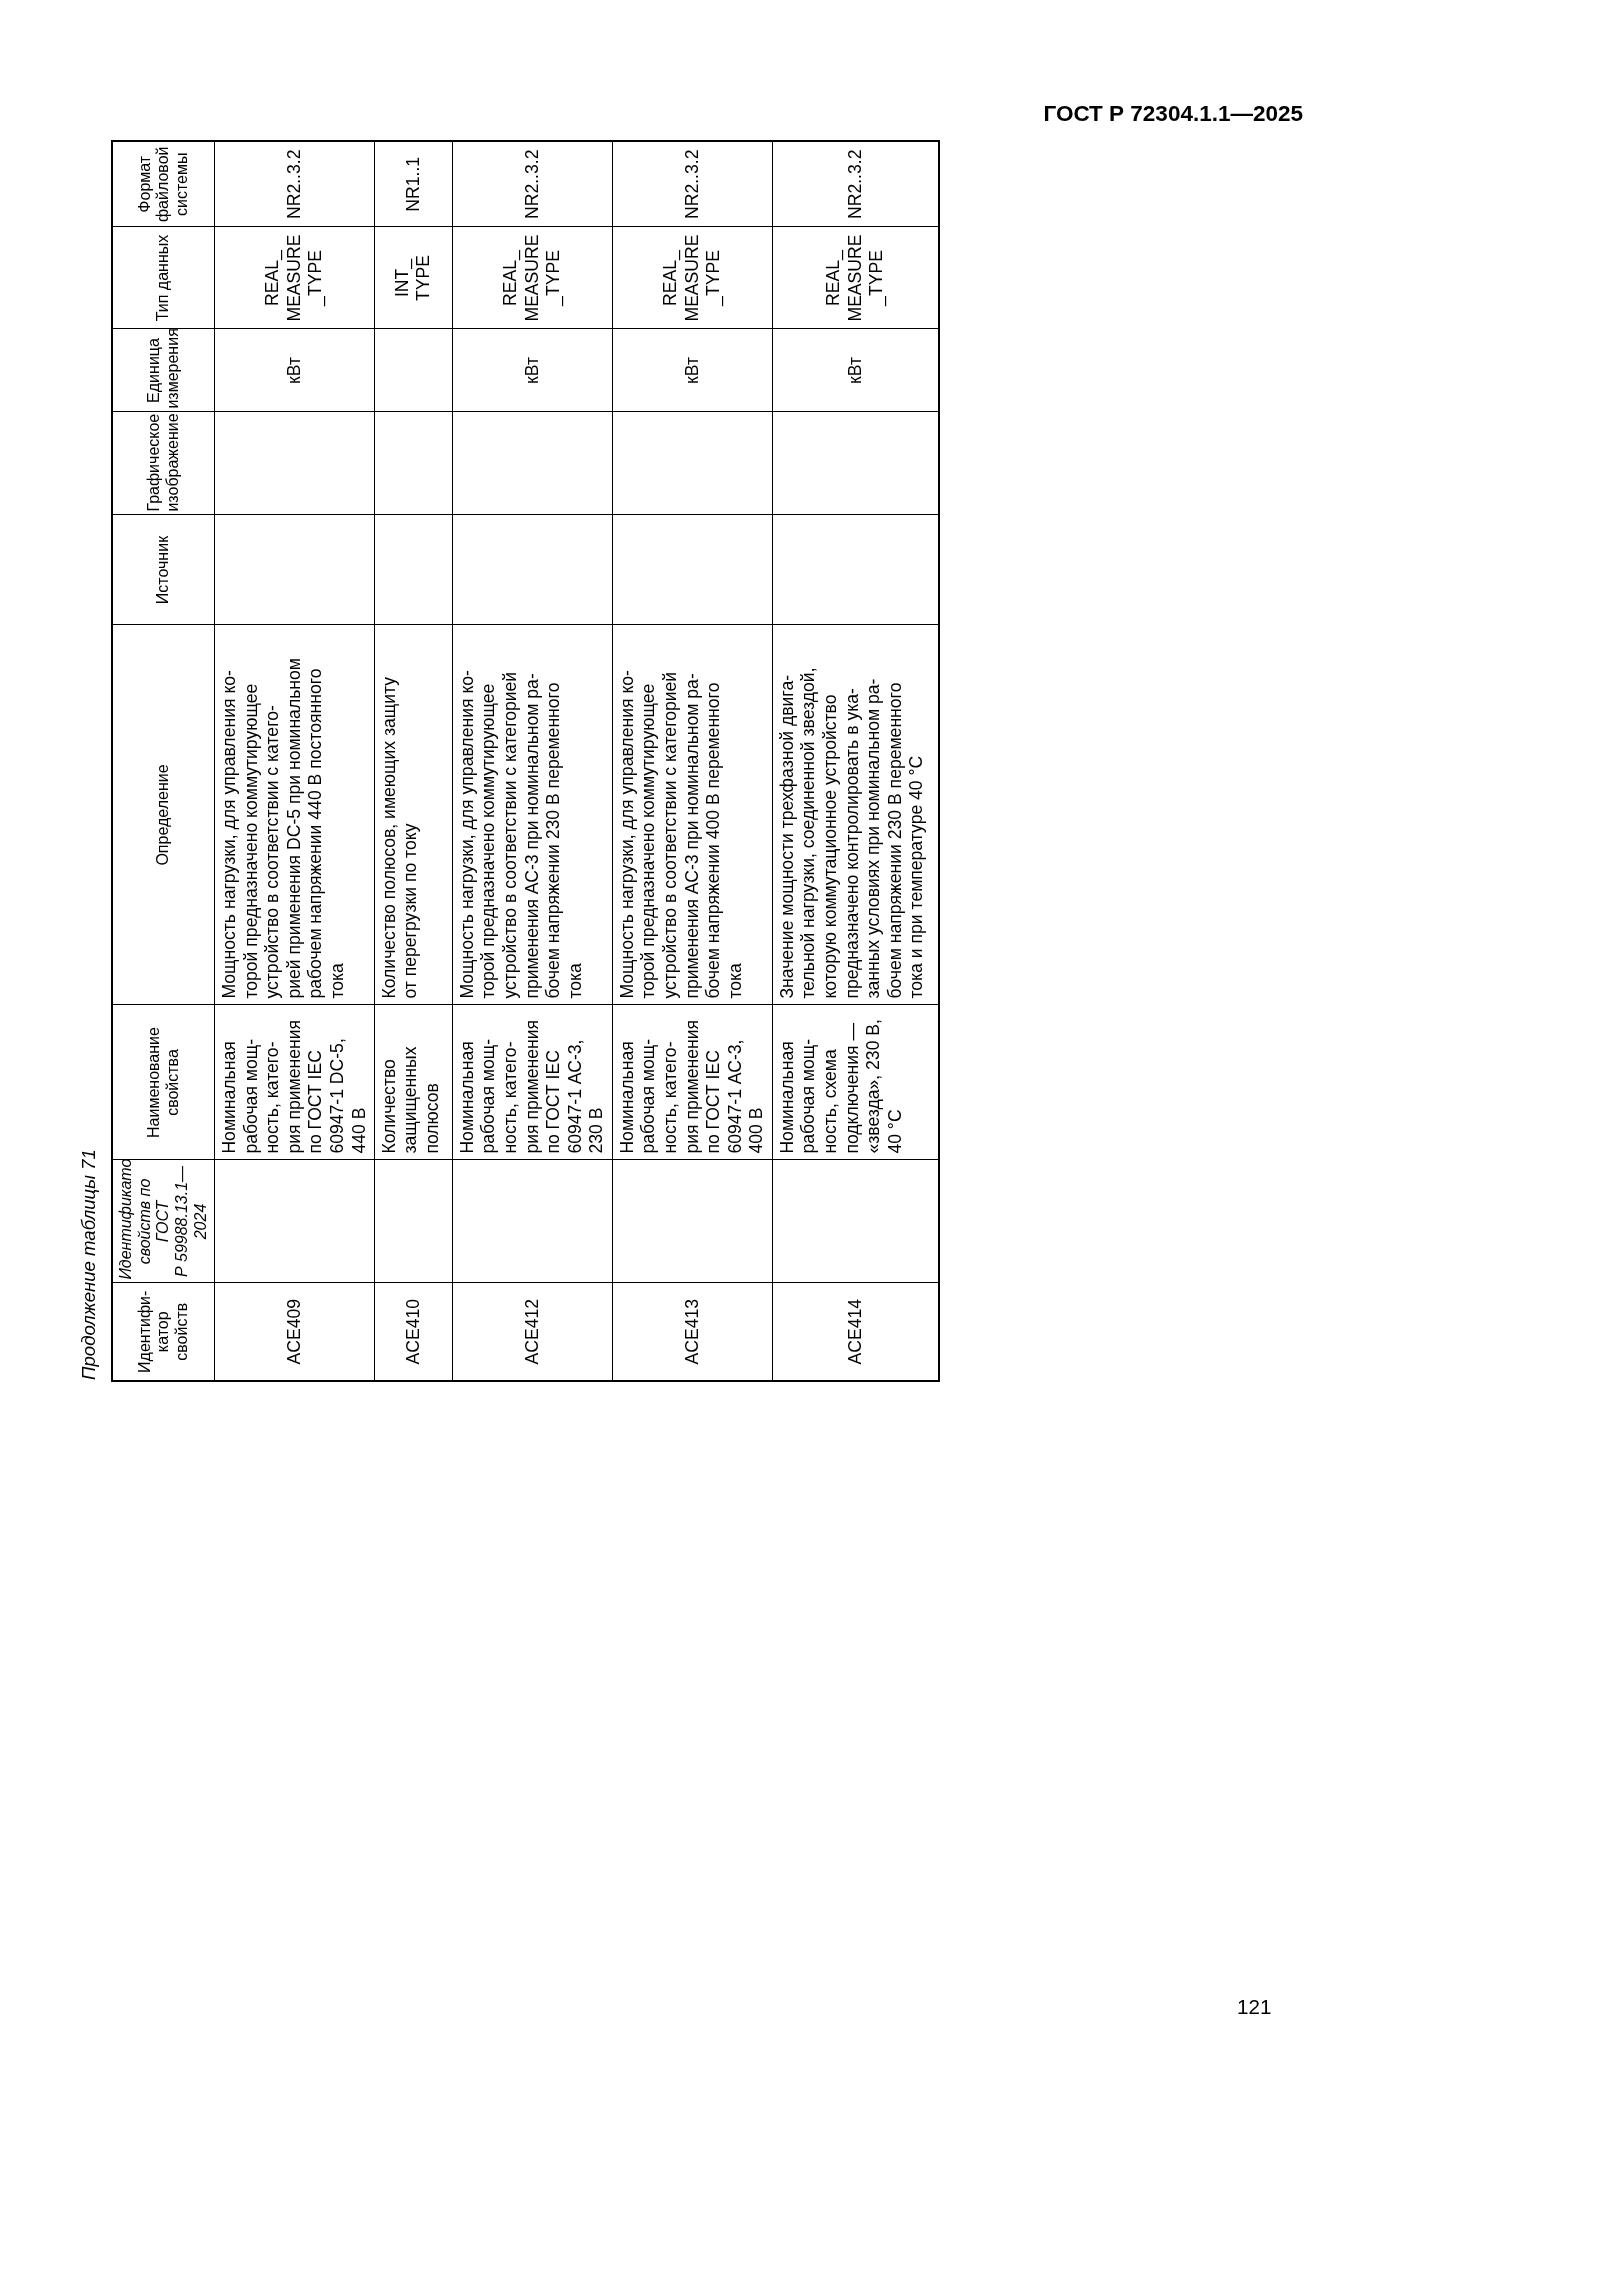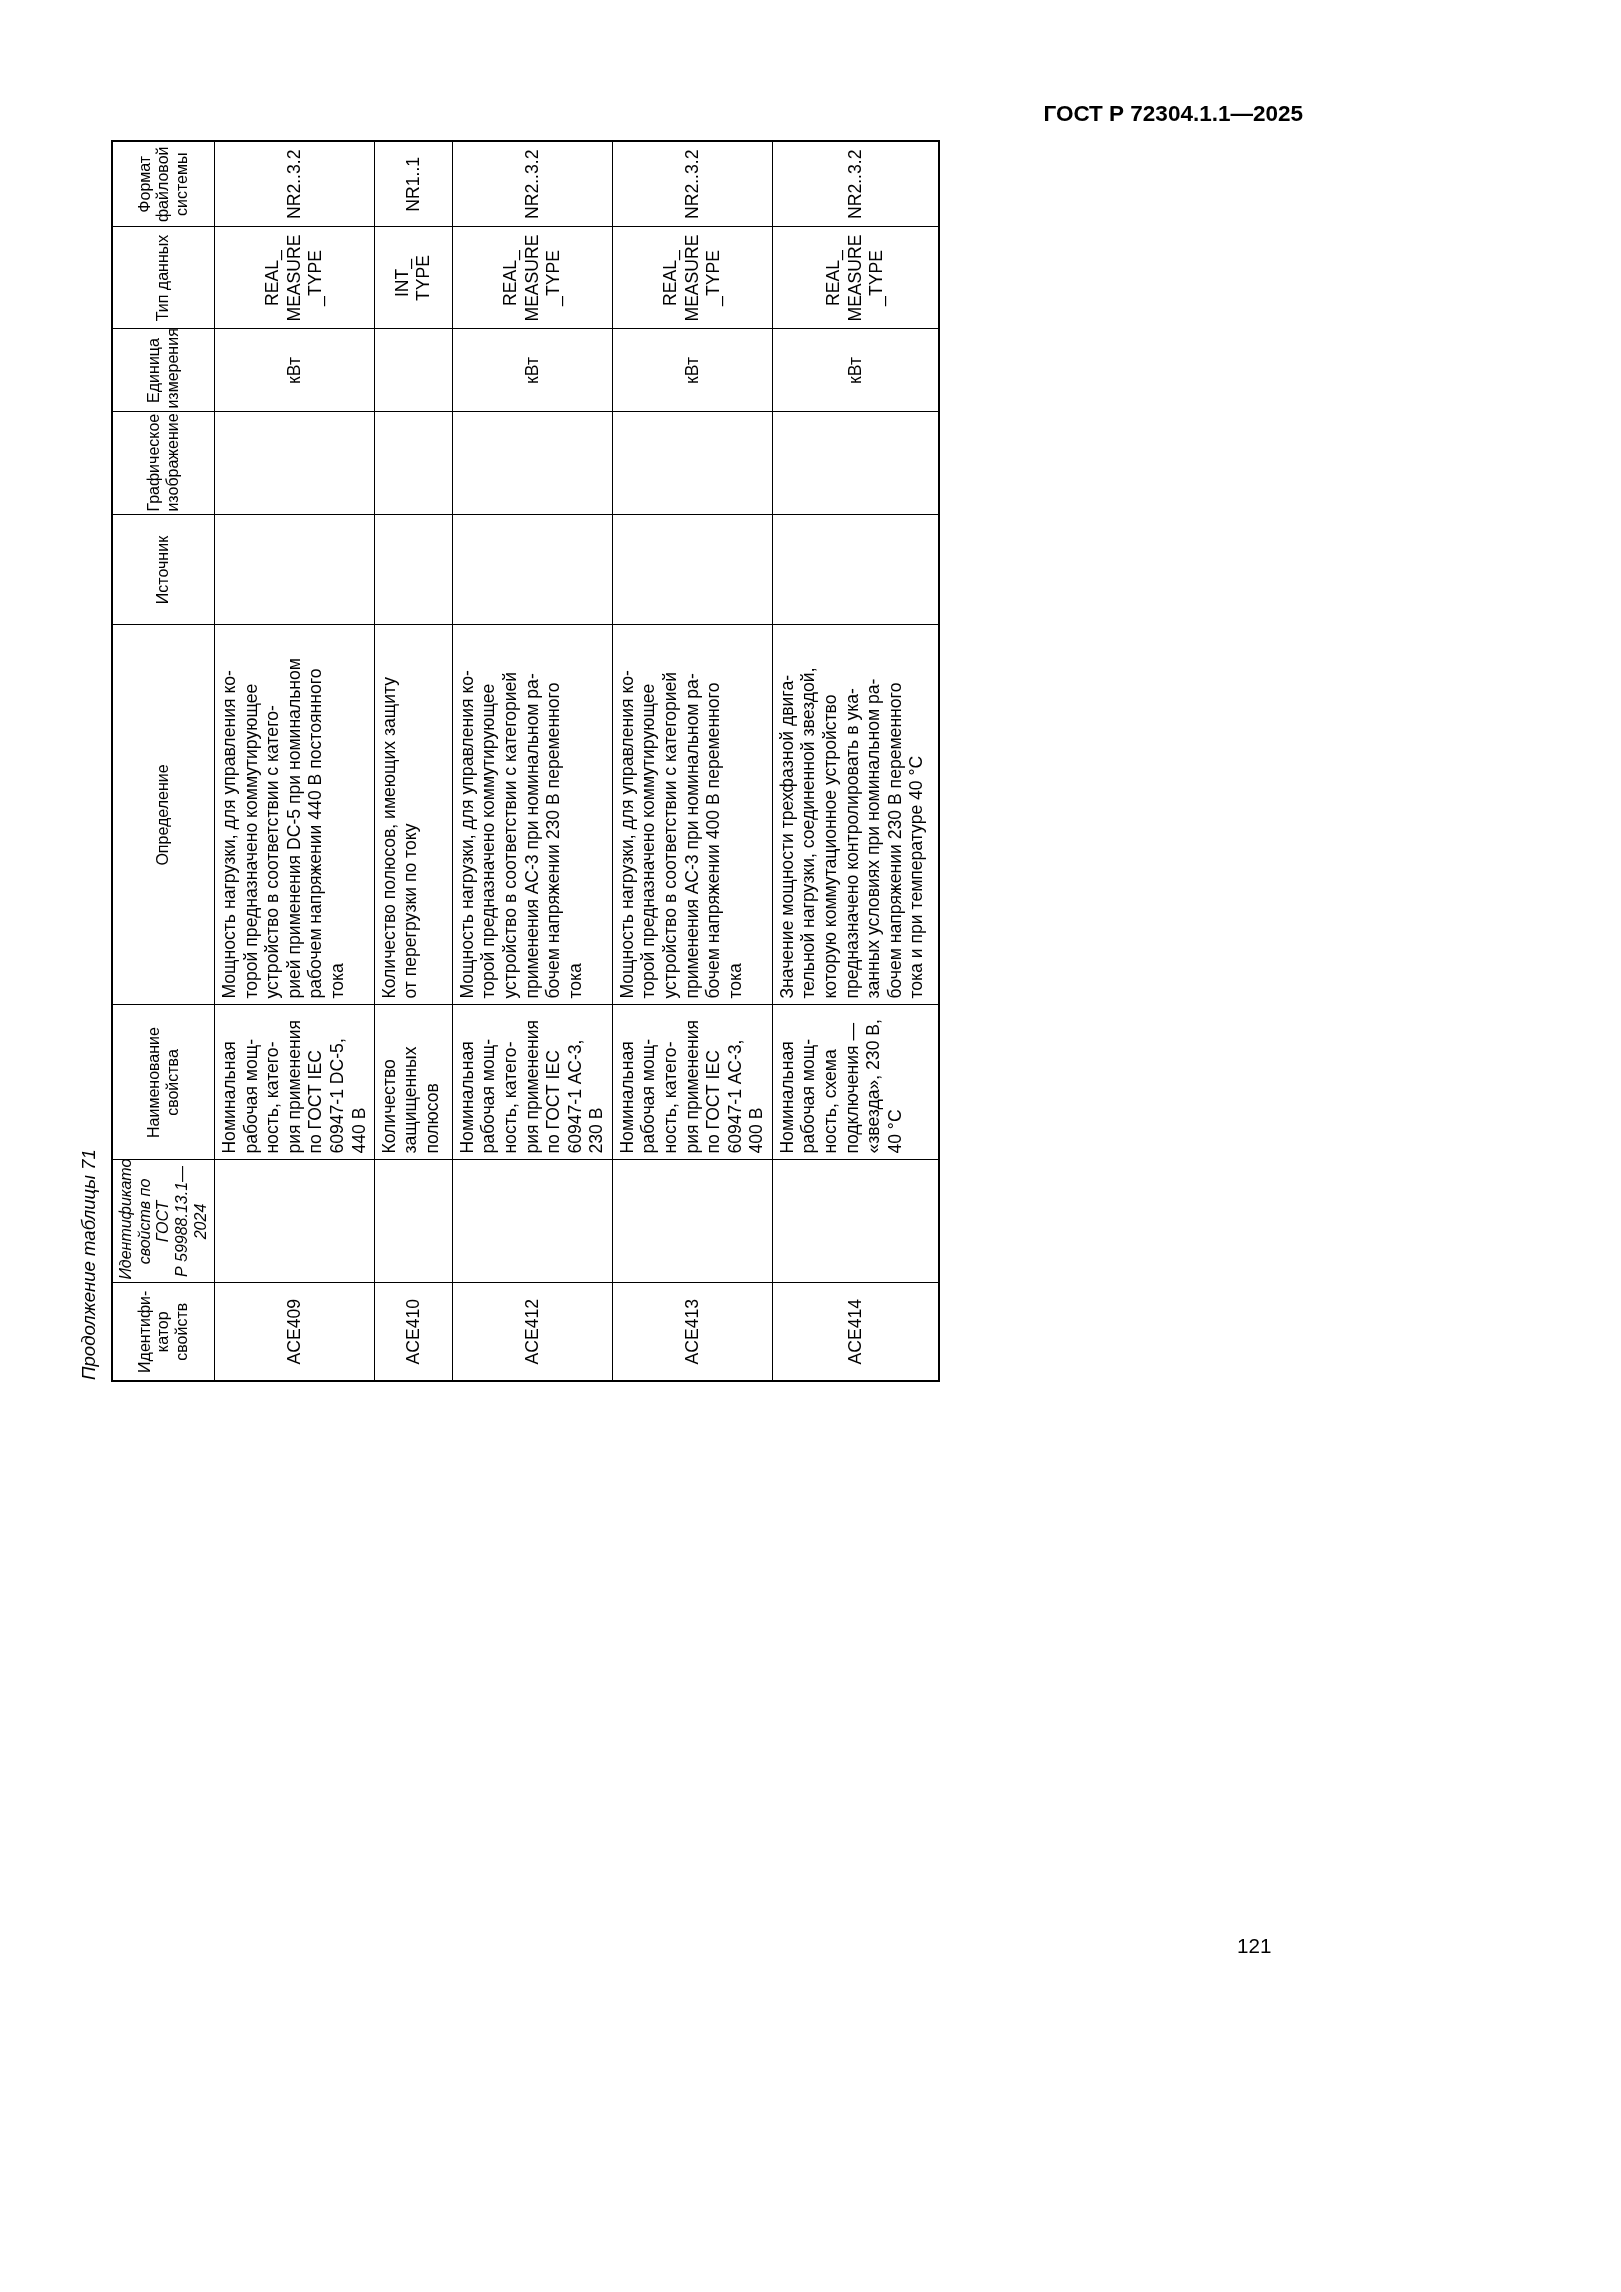--- a/index.html
+++ b/index.html
@@ -20,21 +20,21 @@
     position: absolute;
     top: 101px;
     right: 318px;
     font-size: 22.5px;
     font-weight: bold;
     white-space: nowrap;
   }
   .page-number {
     position: absolute;
     left: 1237px;
-    top: 1934px;
+    top: 1995px;
     font-size: 20.6px;
   }
   
   .rotated {
     position: absolute;
     left: 78px;
     top: 142px;
     width: 1240px;
     transform-origin: 0 0;
     transform: rotate(-90deg) translate(-1240px, 0);

